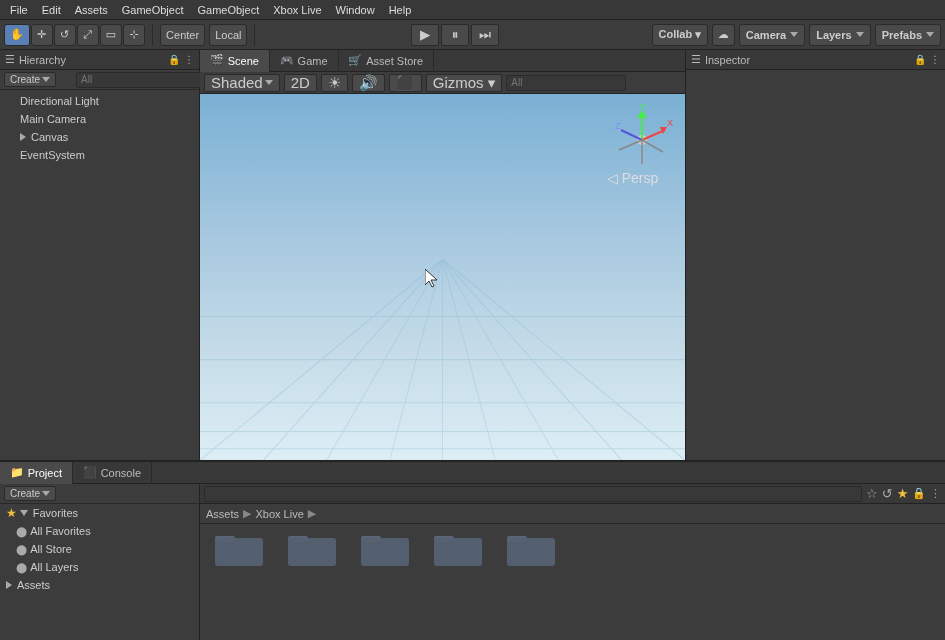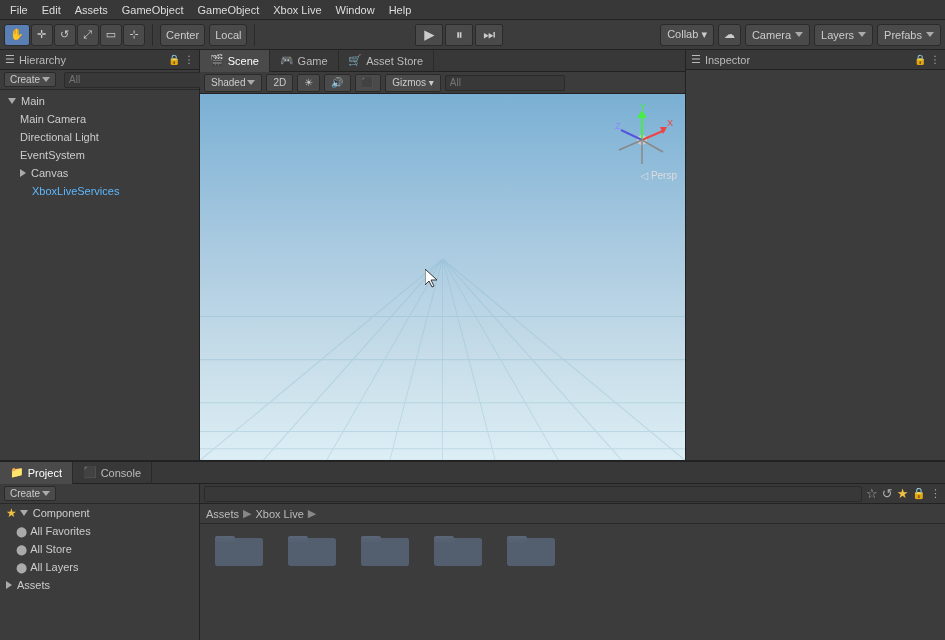--- a/index.html
+++ b/index.html
@@ -9,51 +9,51 @@
     #menubar { display: flex; align-items: flex-start; background: #383838; height: 20px; border-bottom: 1px solid #222; padding: 0 4px; gap: 2px; }
     .menu-item { padding: 0 6px; height: 20px; line-height: 20px; cursor: pointer; color: #ddd; font-size: 11px; }
 
     
     #toolbar { display: flex; align-items: center; background: #3c3c3c; height: 30px; border-bottom: 1px solid #222; padding: 0 4px; gap: 4px; }
     .tool-btn { display: flex; align-items: center; justify-content: center; background: #4a4a4a; border: 1px solid #2a2a2a; border-radius: 3px; height: 22px; min-width: 22px; padding: 0 5px; cursor: pointer; color: #ccc; font-size: 11px; gap: 3px; }
     .tool-btn.active { background: #5a7fb5; }
     .tool-group { display: flex; gap: 1px; }
     .toolbar-sep { width: 1px; height: 22px; background: #2a2a2a; margin: 0 3px; }
     .play-btn { background: #4a4a4a; border: 1px solid #2a2a2a; width: 28px; height: 22px; display: flex; align-items: center; justify-content: center; cursor: pointer; color: #ccc; border-radius: 2px; }
-    .dropdown-btn { display: flex; align-items: center; background: #4a4a4a; border: 1px solid #2a2a2a; border-radius: 3px; height: 22px; padding: 0 6px; cursor: pointer; color: #ccc; font-size: 11px; gap: 4px; }
+    .dropdown-btn { display: flex; align-items: center; background: #4a4a4a; border: 1px solid #2a2a2a; border-radius: 3px; height: 22px; padding: 0 6px; cursor: pointer; color: #ccc; font-size: 11px; gap: 4px; font-weight: bold; }
     .arrow-down { width: 0; height: 0; border-left: 4px solid transparent; border-right: 4px solid transparent; border-top: 5px solid #aaa; display: inline-block; }
 
     
     #main-layout { display: flex; height: calc(640px - 50px - 180px); }
 
     
     #hierarchy { width: 200px; min-width: 200px; background: #3c3c3c; border-right: 1px solid #222; display: flex; flex-direction: column; }
     .panel-header { display: flex; align-items: center; justify-content: space-between; background: #383838; border-bottom: 1px solid #222; height: 20px; padding: 0 5px; font-size: 11px; color: #bbb; }
     .panel-header-left { display: flex; align-items: center; gap: 4px; }
     .panel-header-icons { display: flex; gap: 3px; }
     .small-icon { color: #aaa; font-size: 10px; cursor: pointer; }
-    .panel-toolbar { display: flex; align-items: center; height: 20px; background: #3c3c3c; border-bottom: 1px solid #282828; padding: 0 4px; gap: 8px; }
+    .panel-toolbar { display: flex; align-items: center; height: 20px; background: #3c3c3c; border-bottom: 1px solid #282828; padding: 0 4px; gap: 20px; }
     .create-btn { background: #4a4a4a; border: 1px solid #2a2a2a; border-radius: 2px; padding: 1px 5px; font-size: 10px; cursor: pointer; color: #ccc; display: flex; align-items: center; gap: 2px; }
     .search-box { flex: 1; background: #383838; border: 1px solid #2a2a2a; border-radius: 2px; height: 16px; padding: 0 4px; font-size: 10px; color: #ccc; }
     .hierarchy-content { flex: 1; overflow-y: auto; padding: 2px 0; }
     .h-item { padding: 1px 8px; cursor: pointer; display: flex; align-items: center; gap: 3px; height: 18px; }
     .h-item.indent1 { padding-left: 20px; }
     .h-item.indent2 { padding-left: 32px; }
     .triangle { width: 0; height: 0; border-top: 4px solid transparent; border-bottom: 4px solid transparent; border-left: 6px solid #aaa; display: inline-block; margin-right: 2px; }
     .triangle.open { border-left: 4px solid transparent; border-right: 4px solid transparent; border-top: 6px solid #aaa; border-bottom: none; }
     .h-label { font-size: 11px; }
     .h-label.blue { color: #5db8ff; }
 
     
     #center-area { flex: 1; display: flex; flex-direction: column; }
     .tabs-bar { display: flex; align-items: center; background: #383838; border-bottom: 1px solid #222; height: 22px; }
     .tab { display: flex; align-items: center; height: 22px; padding: 0 10px; font-size: 11px; cursor: pointer; color: #bbb; border-right: 1px solid #2a2a2a; gap: 4px; }
     .tab.active { background: #4a4a4a; color: #fff; }
     .scene-toolbar { display: flex; align-items: center; background: #3c3c3c; border-bottom: 1px solid #222; height: 22px; padding: 0 4px; gap: 4px; }
-    .scene-btn { background: #4a4a4a; border: 1px solid #2a2a2a; border-radius: 2px; height: 18px; padding: 0 6px; font-size: 10px; cursor: pointer; color: #ccc; display: flex; align-items: center; gap: 2px; }
+    .scene-btn { background: #4a4a4a; border: 1px solid #2a2a2a; border-radius: 2px; height: 18px; padding: 0 6px; font-size: 15px; cursor: pointer; color: #ccc; display: flex; align-items: center; gap: 2px; }
     .scene-search { background: #383838; border: 1px solid #2a2a2a; border-radius: 2px; height: 16px; padding: 0 4px; font-size: 10px; color: #ccc; width: 120px; }
     .scene-view { flex: 1; position: relative; overflow: hidden; background: linear-gradient(180deg, #7ab0d4 0%, #a8c9e0 40%, #c5dce8 70%, #ddeef5 100%); }
 
     
     #inspector { width: 260px; min-width: 260px; background: #3c3c3c; border-left: 1px solid #222; display: flex; flex-direction: column; }
     .inspector-content { flex: 1; overflow-y: auto; padding: 4px; }
 
     
     #bottom-area { height: 180px; border-top: 2px solid #222; display: flex; flex-direction: column; }
     .bottom-tabs { display: flex; align-items: center; background: #383838; height: 22px; border-bottom: 1px solid #222; }
@@ -154,46 +154,39 @@
     </div>
     <div class="panel-toolbar">
       <button class="create-btn">
         <span>Create</span>
         <span class="arrow-down"></span>
       </button>
       <input class="search-box" placeholder="All" style="">
     </div>
     <div class="hierarchy-content">
 
-      <div class="h-item">
-        <span class="triangle open"></span>
-        <span class="h-label">Main</span>
+
+      <div class="h-item indent1">
+        <span class="h-label">Directional Light</span>
       </div>
 
       <div class="h-item indent1">
         <span class="h-label">Main Camera</span>
-      </div>
-
-      <div class="h-item indent1">
-        <span class="h-label">Directional Light</span>
-      </div>
-
-      <div class="h-item indent1">
-        <span class="h-label">EventSystem</span>
       </div>
 
       <div class="h-item indent1">
         <span class="triangle"></span>
         <span class="h-label">Canvas</span>
       </div>
 
-
-      <div class="h-item indent2">
-        <span class="h-label blue">XboxLiveServices</span>
-      </div>
+      <div class="h-item indent1">
+        <span class="h-label">EventSystem</span>
+      </div>
+
+
     </div>
   </div>
 
   <div id="center-area">
     <div class="tabs-bar">
       <div class="tab active">
         <span>🎬</span>
         <span>Scene</span>
       </div>
       <div class="tab">
@@ -265,21 +258,21 @@
           <line x1="35" y1="38" x2="14" y2="28" stroke="#55d" stroke-width="2"></line>
 
           <line x1="35" y1="38" x2="12" y2="48" stroke="#888" stroke-width="1.5"></line>
           <line x1="35" y1="38" x2="35" y2="62" stroke="#888" stroke-width="1.5"></line>
           <line x1="35" y1="38" x2="56" y2="50" stroke="#888" stroke-width="1.5"></line>
 
           <text x="60" y="24" fill="#e44" font-size="9" font-family="Arial">X</text>
           <text x="33" y="8" fill="#4e4" font-size="9" font-family="Arial">Y</text>
           <text x="8" y="27" fill="#88f" font-size="9" font-family="Arial">Z</text>
         </svg>
-        <div style="color:#ddd; font-size:10px; text-align:right; margin-top:-4px;">
+        <div style="color:#ddd; font-size:14px; text-align:left; margin-top:-4px;">
           <span>◁ Persp</span>
         </div>
       </div>
 
       <div class="cursor">
         <svg width="14" height="20" viewBox="0 0 14 20">
           <polygon points="0,0 0,16 4,12 7,18 9,17 6,11 12,11" fill="#fff" stroke="#333" stroke-width="1"></polygon>
         </svg>
       </div>
     </div>
@@ -317,21 +310,21 @@
     <div id="project-left">
       <div class="panel-toolbar">
         <button class="create-btn">
           <span>Create</span>
           <span class="arrow-down"></span>
         </button>
       </div>
       <div class="tree-item">
         <span class="star-icon">★</span>
         <span class="triangle open"></span>
-        <span class="tree-label">Component</span>
+        <span class="tree-label">Favorites</span>
       </div>
       <div class="tree-item indent1">
         <span class="star-icon" style="color:#aaa;font-size:10px;">⬤</span>
         <span class="tree-label">All Favorites</span>
       </div>
       <div class="tree-item indent1">
         <span class="star-icon" style="color:#aaa;font-size:10px;">⬤</span>
         <span class="tree-label">All Store</span>
       </div>
       <div class="tree-item indent1">

